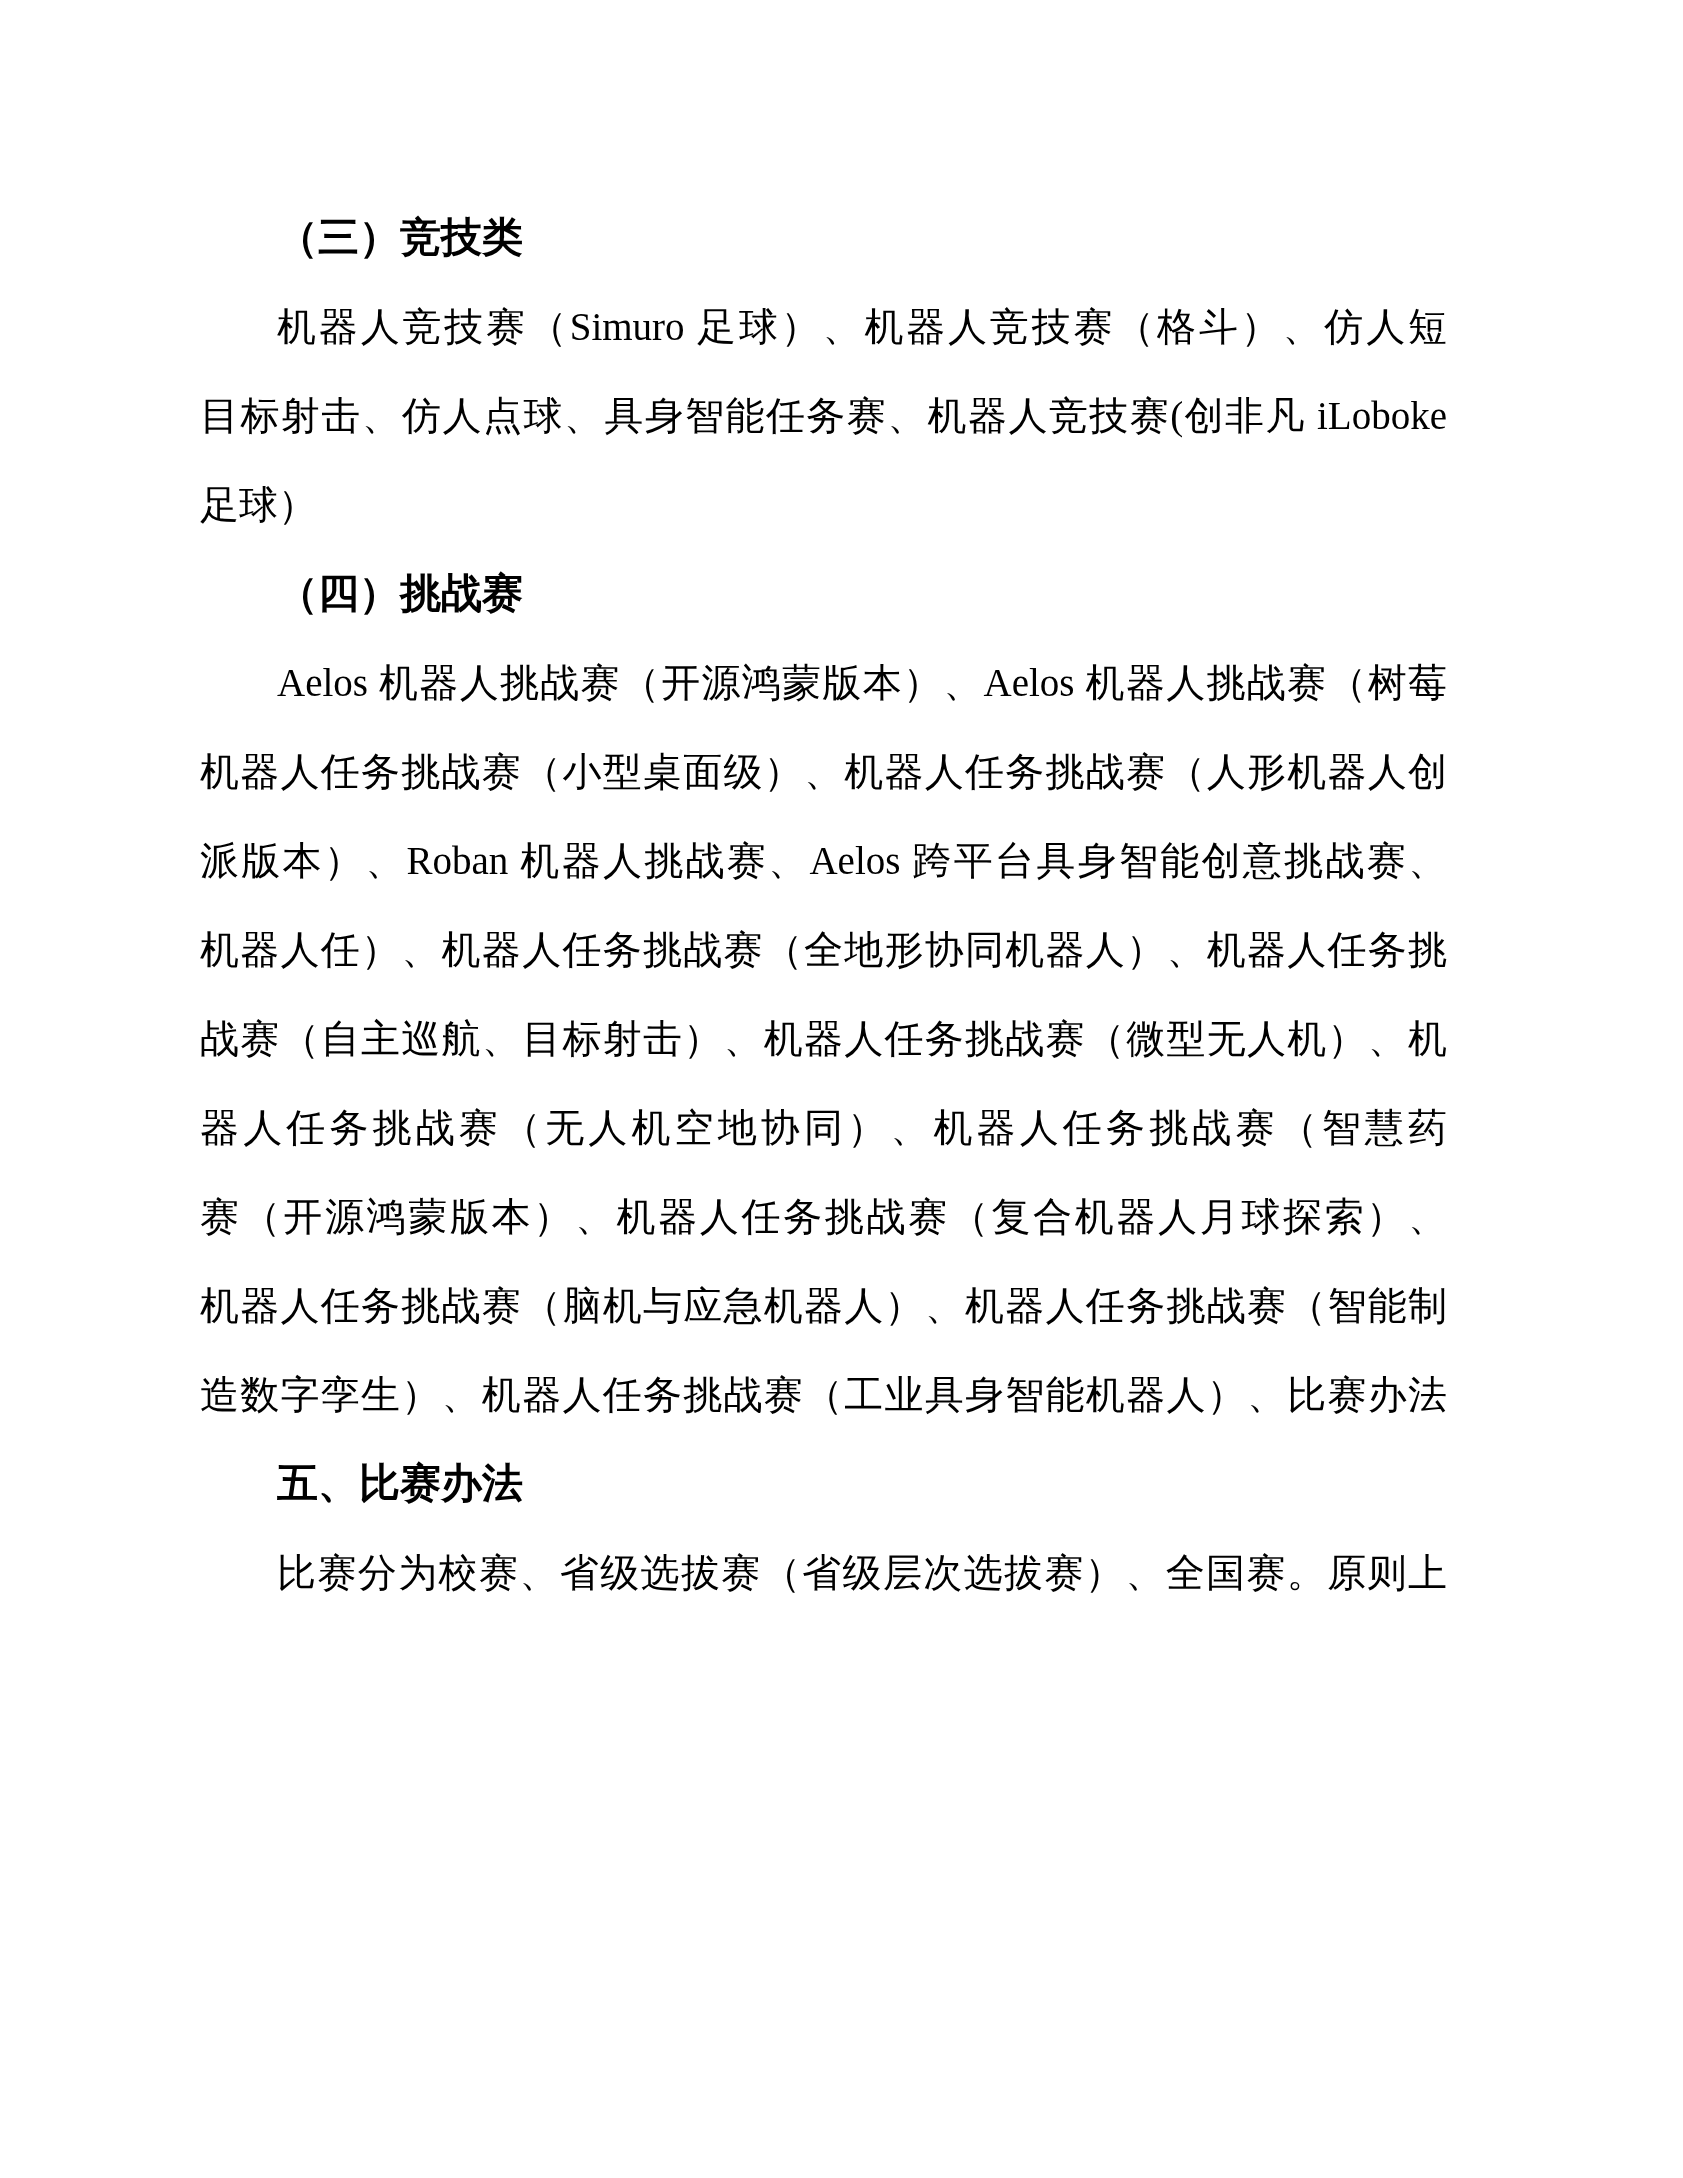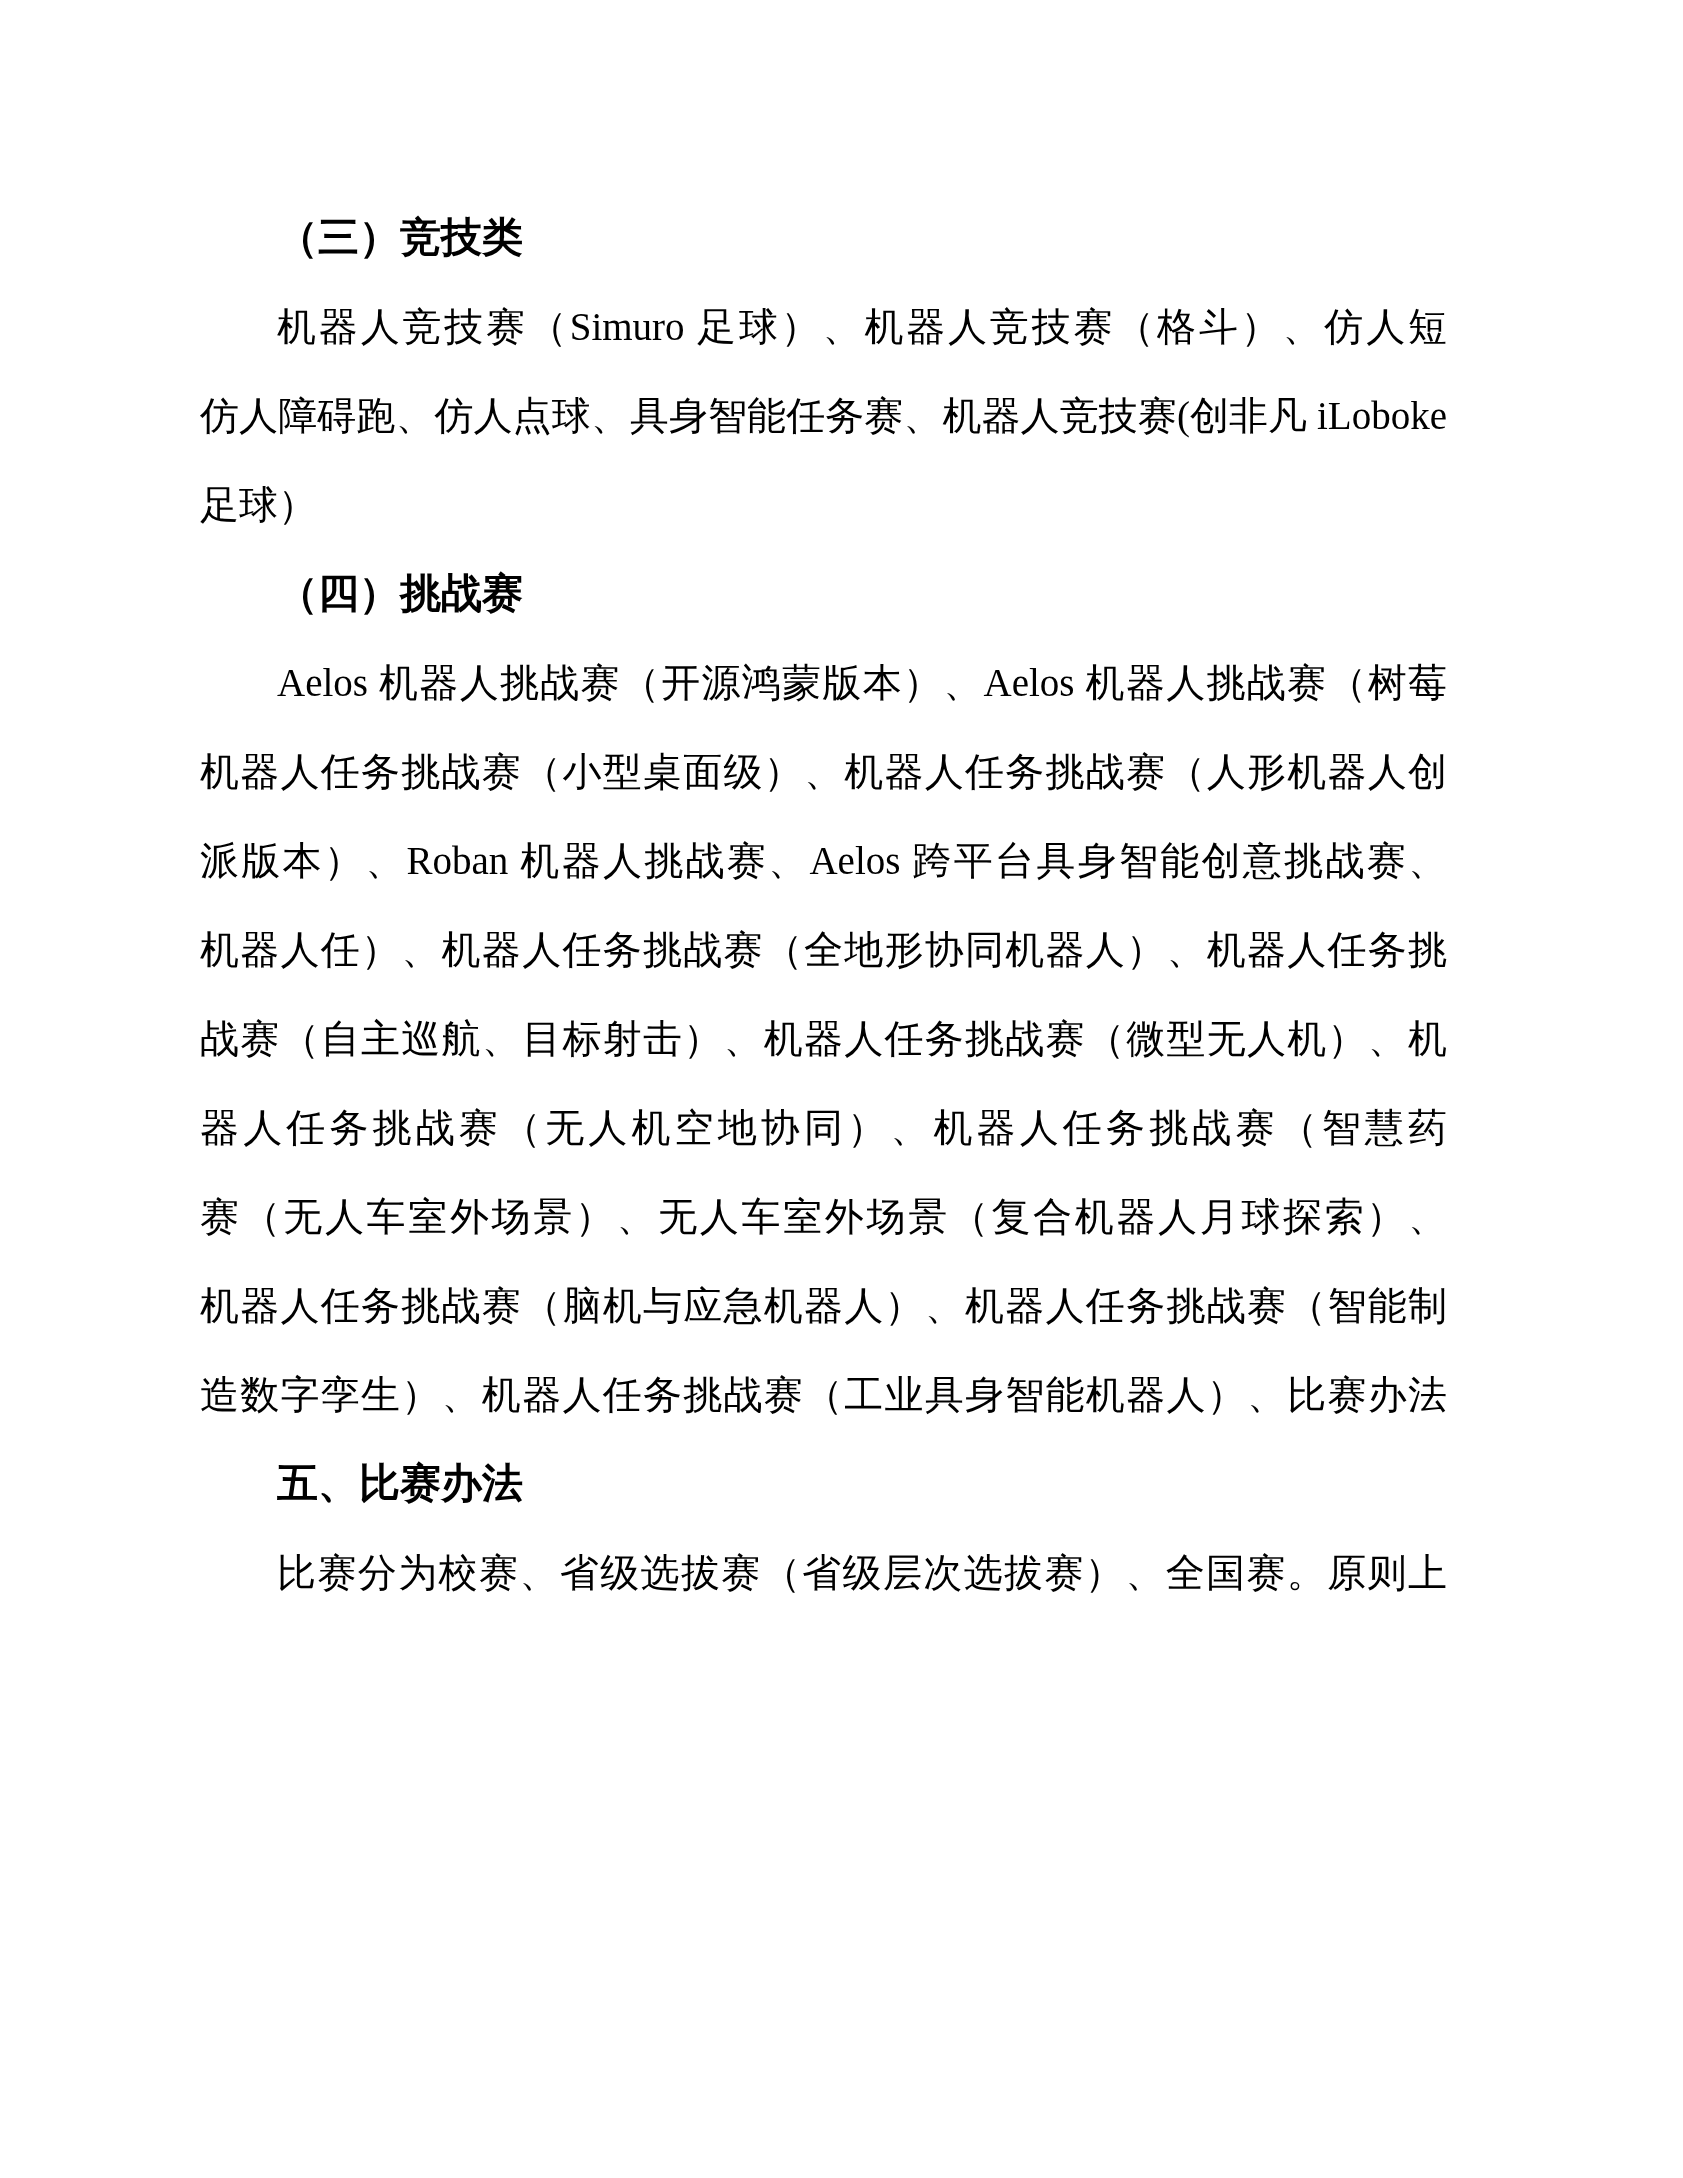--- a/index.html
+++ b/index.html
@@ -47,30 +47,30 @@
     font-size: 34px;
   }
 </style>
 </head>
 <body>
 
 <div class="page">
   <div class="content">
       <div class="row heading">（三）竞技类</div>
       <div class="row line indent">机器人竞技赛（Simuro 足球）、机器人竞技赛（格斗）、仿人短跑、</div>
-      <div class="row line">仿人障碍跑、仿人点球、具身智能任务赛、机器人竞技赛(创非凡 iLoboke</div>
+      <div class="row line">目标射击、仿人点球、具身智能任务赛、机器人竞技赛(创非凡 iLoboke</div>
       <div class="row line no-stretch">足球）</div>
       <div class="row heading">（四）挑战赛</div>
       <div class="row line indent">Aelos 机器人挑战赛（开源鸿蒙版本）、Aelos 机器人挑战赛（树莓</div>
       <div class="row line">机器人任务挑战赛（小型桌面级）、机器人任务挑战赛（人形机器人创</div>
       <div class="row line">派版本）、Roban 机器人挑战赛、Aelos 跨平台具身智能创意挑战赛、</div>
       <div class="row line">机器人任）、机器人任务挑战赛（全地形协同机器人）、机器人任务挑</div>
       <div class="row line">战赛（自主巡航、目标射击）、机器人任务挑战赛（微型无人机）、机</div>
       <div class="row line">器人任务挑战赛（无人机空地协同）、机器人任务挑战赛（智慧药房）、</div>
-      <div class="row line">赛（无人车室外场景）、无人车室外场景（复合机器人月球探索）、</div>
+      <div class="row line">赛（开源鸿蒙版本）、机器人任务挑战赛（复合机器人月球探索）、</div>
       <div class="row line">机器人任务挑战赛（脑机与应急机器人）、机器人任务挑战赛（智能制</div>
       <div class="row line">造数字孪生）、机器人任务挑战赛（工业具身智能机器人）、比赛办法</div>
       <div class="row heading">五、比赛办法</div>
       <div class="row line indent">比赛分为校赛、省级选拔赛（省级层次选拔赛）、全国赛。原则上</div>
       <div class="row line no-stretch">准）。</div>
     </div>
   <div class="footer-page-number">3</div>
 </div>
 
 

